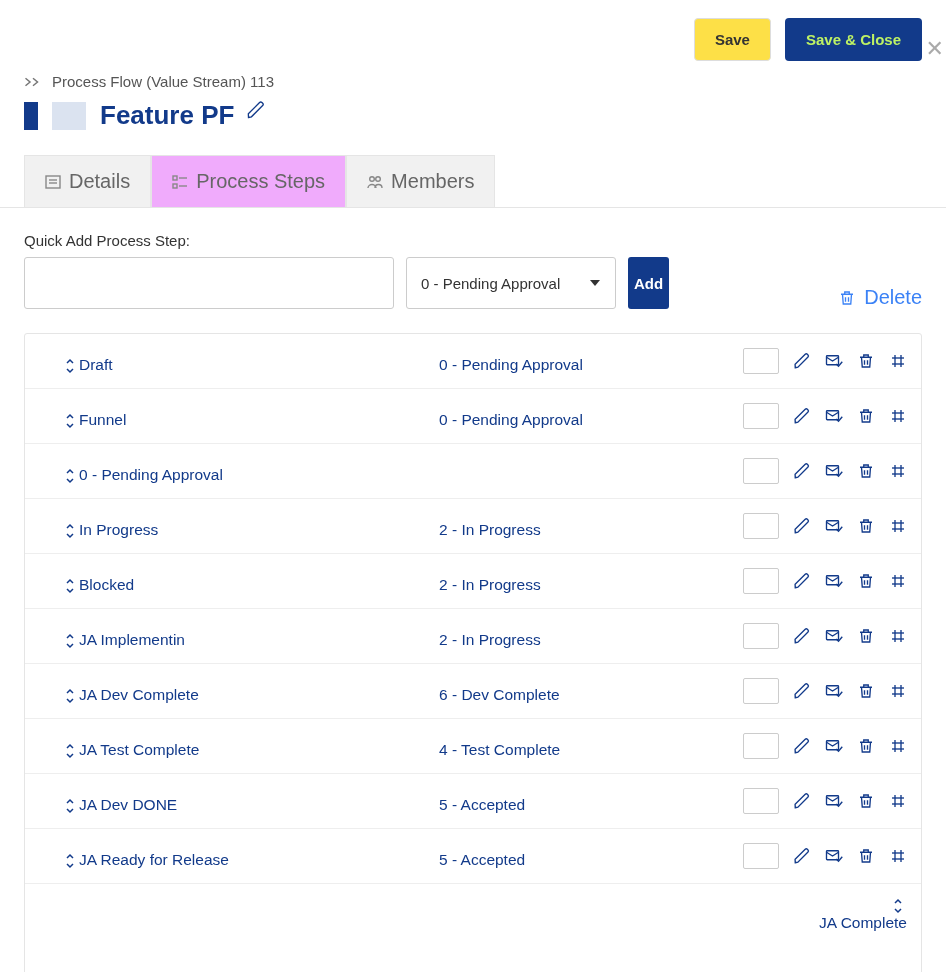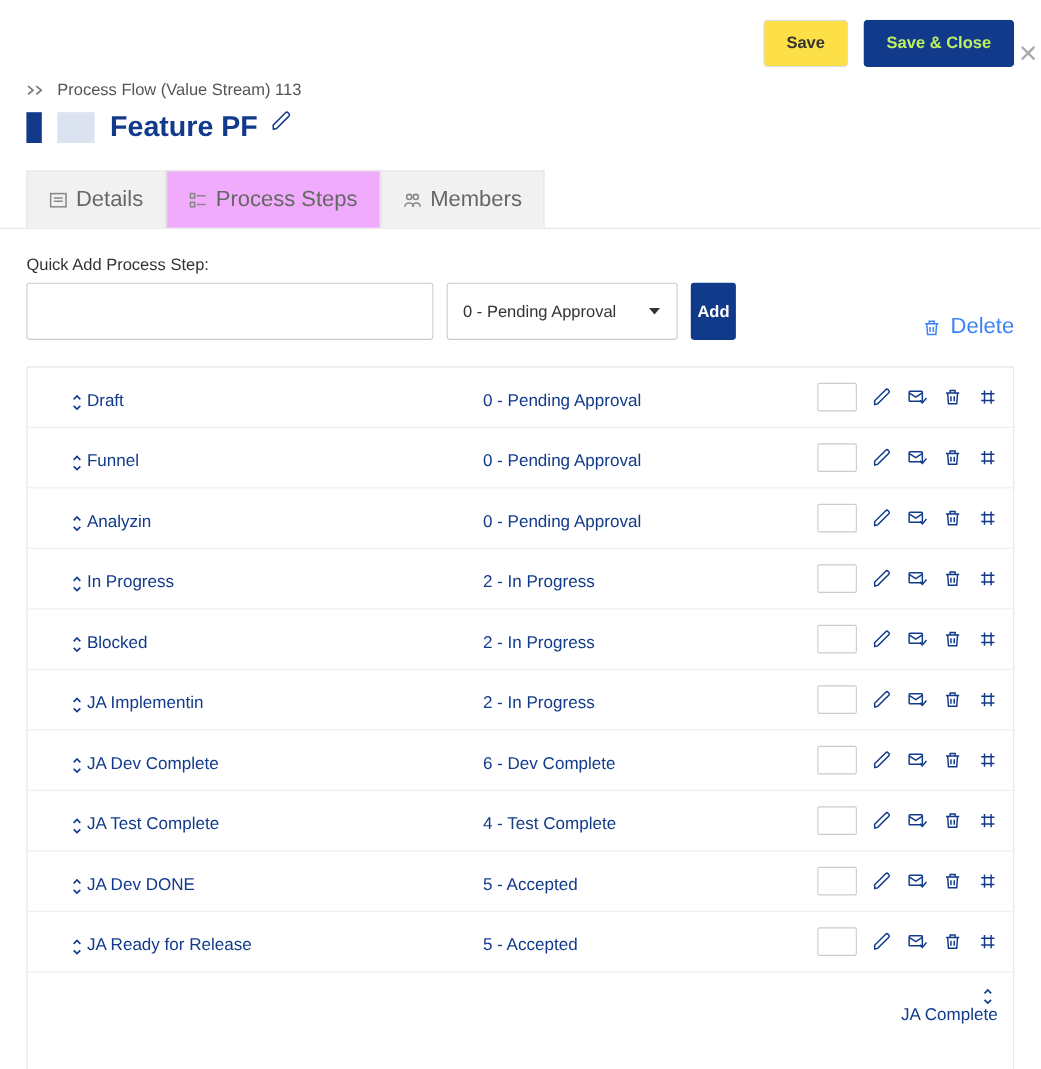--- a/index.html
+++ b/index.html
@@ -275,21 +275,20 @@
   </span>
     </div>
       </div>
       <div class="step-row">
     <div class="drag-col">
       <svg width="12" height="16" viewBox="0 0 12 16" fill="none" stroke="currentColor" stroke-width="1.5">
             <polyline points="3,5 6,2 9,5"></polyline>
             <polyline points="3,11 6,14 9,11"></polyline>
           </svg>
     </div>
-    <div class="name-col">Analyzin</div>
     <div class="status-col">0 - Pending Approval</div>
     <div class="actions-col">
       <input class="wip-input" style="">
 
   <span class="row-icon">
     <svg viewBox="0 0 24 24" fill="none" stroke="currentColor" stroke-width="1.8">
               <path d="M3 21l3.5-.8L20 6.7a2 2 0 000-2.8l-.9-.9a2 2 0 00-2.8 0L2.8 16.5 3 21z"></path>
             </svg>
   </span>
   <span class="row-icon">

